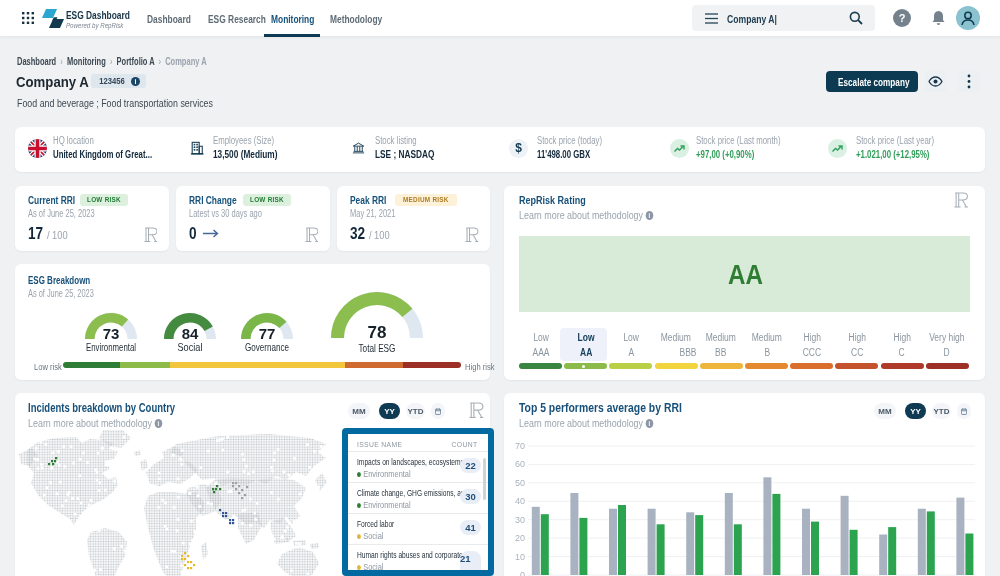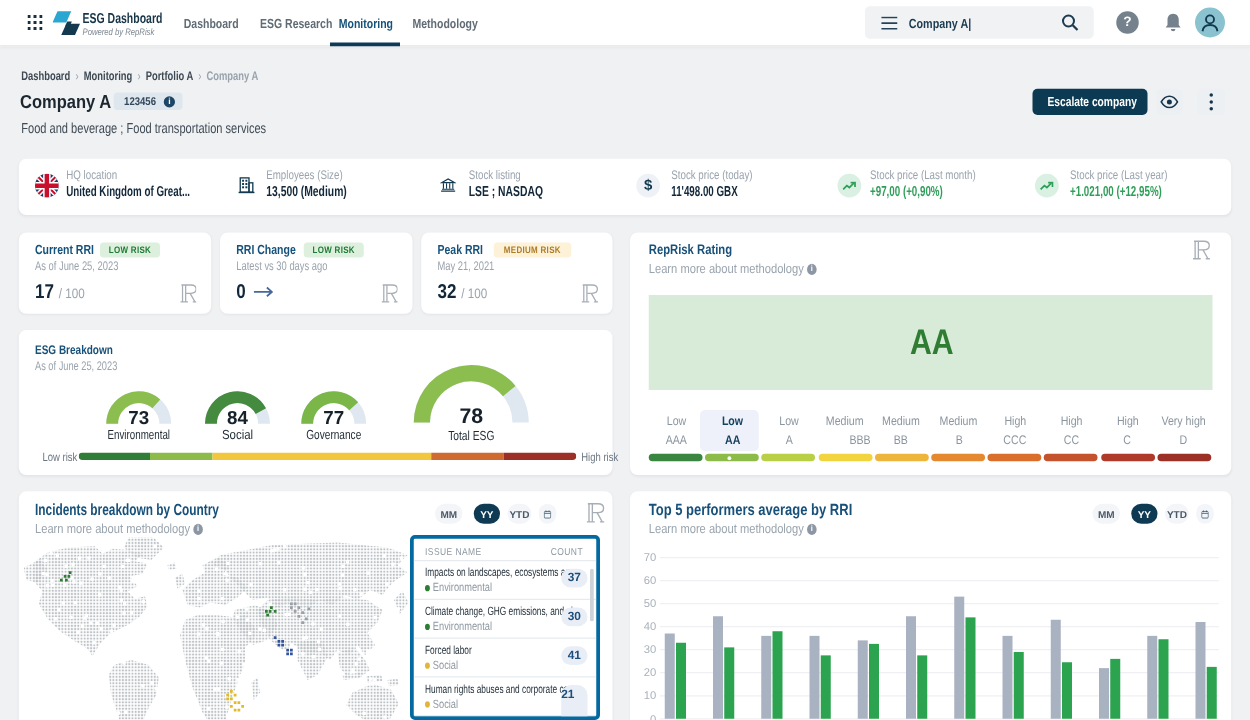--- a/index.html
+++ b/index.html
@@ -294,27 +294,27 @@
 <svg class="abs" style="left:469px;top:402px" width="14.5" height="16.5" viewBox="0 0 14 16">
     <g fill="none" stroke="#a7aeb5" stroke-width="1.05">
       <path d="M1.2,1 H9 C11.9,1 13.4,2.6 13.4,4.4 C13.4,6.4 11.7,7.9 9,7.9 H5"></path>
       <path d="M2.1,1 V15"></path>
       <path d="M4.7,1 V15"></path>
       <path d="M0.4,15 H6.6"></path>
       <path d="M8.4,7.9 L12.4,15"></path>
       <path d="M10.6,15 H13.9"></path>
     </g>
   </svg>
-<div class="abs" style="left:328px;top:428px;width:152px;height:148px;border:3px solid #0369a1;border-radius:4px;background:#fff;overflow:hidden">
+<div class="abs" style="left:342px;top:428px;width:152px;height:148px;border:6px solid #0369a1;border-radius:4px;background:#fff;overflow:hidden">
     <div style="position:absolute;left:9px;top:6px;font-size:8px;color:#8d97a1;letter-spacing:.4px;transform:scaleX(.85);transform-origin:0 0">ISSUE NAME</div>
     <div style="position:absolute;right:11px;top:6px;font-size:8px;color:#8d97a1;letter-spacing:.4px;transform:scaleX(.85);transform-origin:100% 0">COUNT</div>
     <div style="position:absolute;left:0;top:17px;width:100%;height:1px;background:#e8ebee"></div>
     <div style="position:absolute;left:9px;top:22px;width:118px;font-size:9.5px;color:#25313c;white-space:nowrap;transform:scaleX(.70);transform-origin:0 0">Impacts on landscapes, ecosystems an...</div>
     <div style="position:absolute;left:9px;top:34px;font-size:9.5px;color:#8d97a1;white-space:nowrap;transform:scaleX(.78);transform-origin:0 0"><span style="display:inline-block;width:5px;height:5px;border-radius:50%;background:#2e7d32;margin-right:3px"></span>Environmental</div>
-    <div style="position:absolute;right:7px;top:24px;width:21px;height:15px;background:#e9eef6;border-radius:8px;font-size:9.5px;font-weight:bold;color:#1d4f7c;text-align:center;line-height:15px">37</div>
+    <div style="position:absolute;right:7px;top:24px;width:21px;height:15px;background:#e9eef6;border-radius:8px;font-size:9.5px;font-weight:bold;color:#1d4f7c;text-align:center;line-height:15px">22</div>
     <div style="position:absolute;left:0;top:47.5px;width:100%;height:1px;background:#e8ebee"></div>
     <div style="position:absolute;left:9px;top:53px;width:118px;font-size:9.5px;color:#25313c;white-space:nowrap;transform:scaleX(.70);transform-origin:0 0">Climate change, GHG emissions, and gl...</div>
     <div style="position:absolute;left:9px;top:65px;font-size:9.5px;color:#8d97a1;white-space:nowrap;transform:scaleX(.78);transform-origin:0 0"><span style="display:inline-block;width:5px;height:5px;border-radius:50%;background:#2e7d32;margin-right:3px"></span>Environmental</div>
     <div style="position:absolute;right:7px;top:55px;width:21px;height:15px;background:#e9eef6;border-radius:8px;font-size:9.5px;font-weight:bold;color:#1d4f7c;text-align:center;line-height:15px">30</div>
     <div style="position:absolute;left:0;top:78.5px;width:100%;height:1px;background:#e8ebee"></div>
     <div style="position:absolute;left:9px;top:84px;width:118px;font-size:9.5px;color:#25313c;white-space:nowrap;transform:scaleX(.70);transform-origin:0 0">Forced labor</div>
     <div style="position:absolute;left:9px;top:96px;font-size:9.5px;color:#8d97a1;white-space:nowrap;transform:scaleX(.78);transform-origin:0 0"><span style="display:inline-block;width:5px;height:5px;border-radius:50%;background:#e0b73b;margin-right:3px"></span>Social</div>
     <div style="position:absolute;right:7px;top:86px;width:21px;height:15px;background:#e9eef6;border-radius:8px;font-size:9.5px;font-weight:bold;color:#1d4f7c;text-align:center;line-height:15px">41</div>
     <div style="position:absolute;left:0;top:109.5px;width:100%;height:1px;background:#e8ebee"></div>
     <div style="position:absolute;left:9px;top:115px;width:118px;font-size:9.5px;color:#25313c;white-space:nowrap;transform:scaleX(.70);transform-origin:0 0">Human rights abuses and corporate co...</div>

